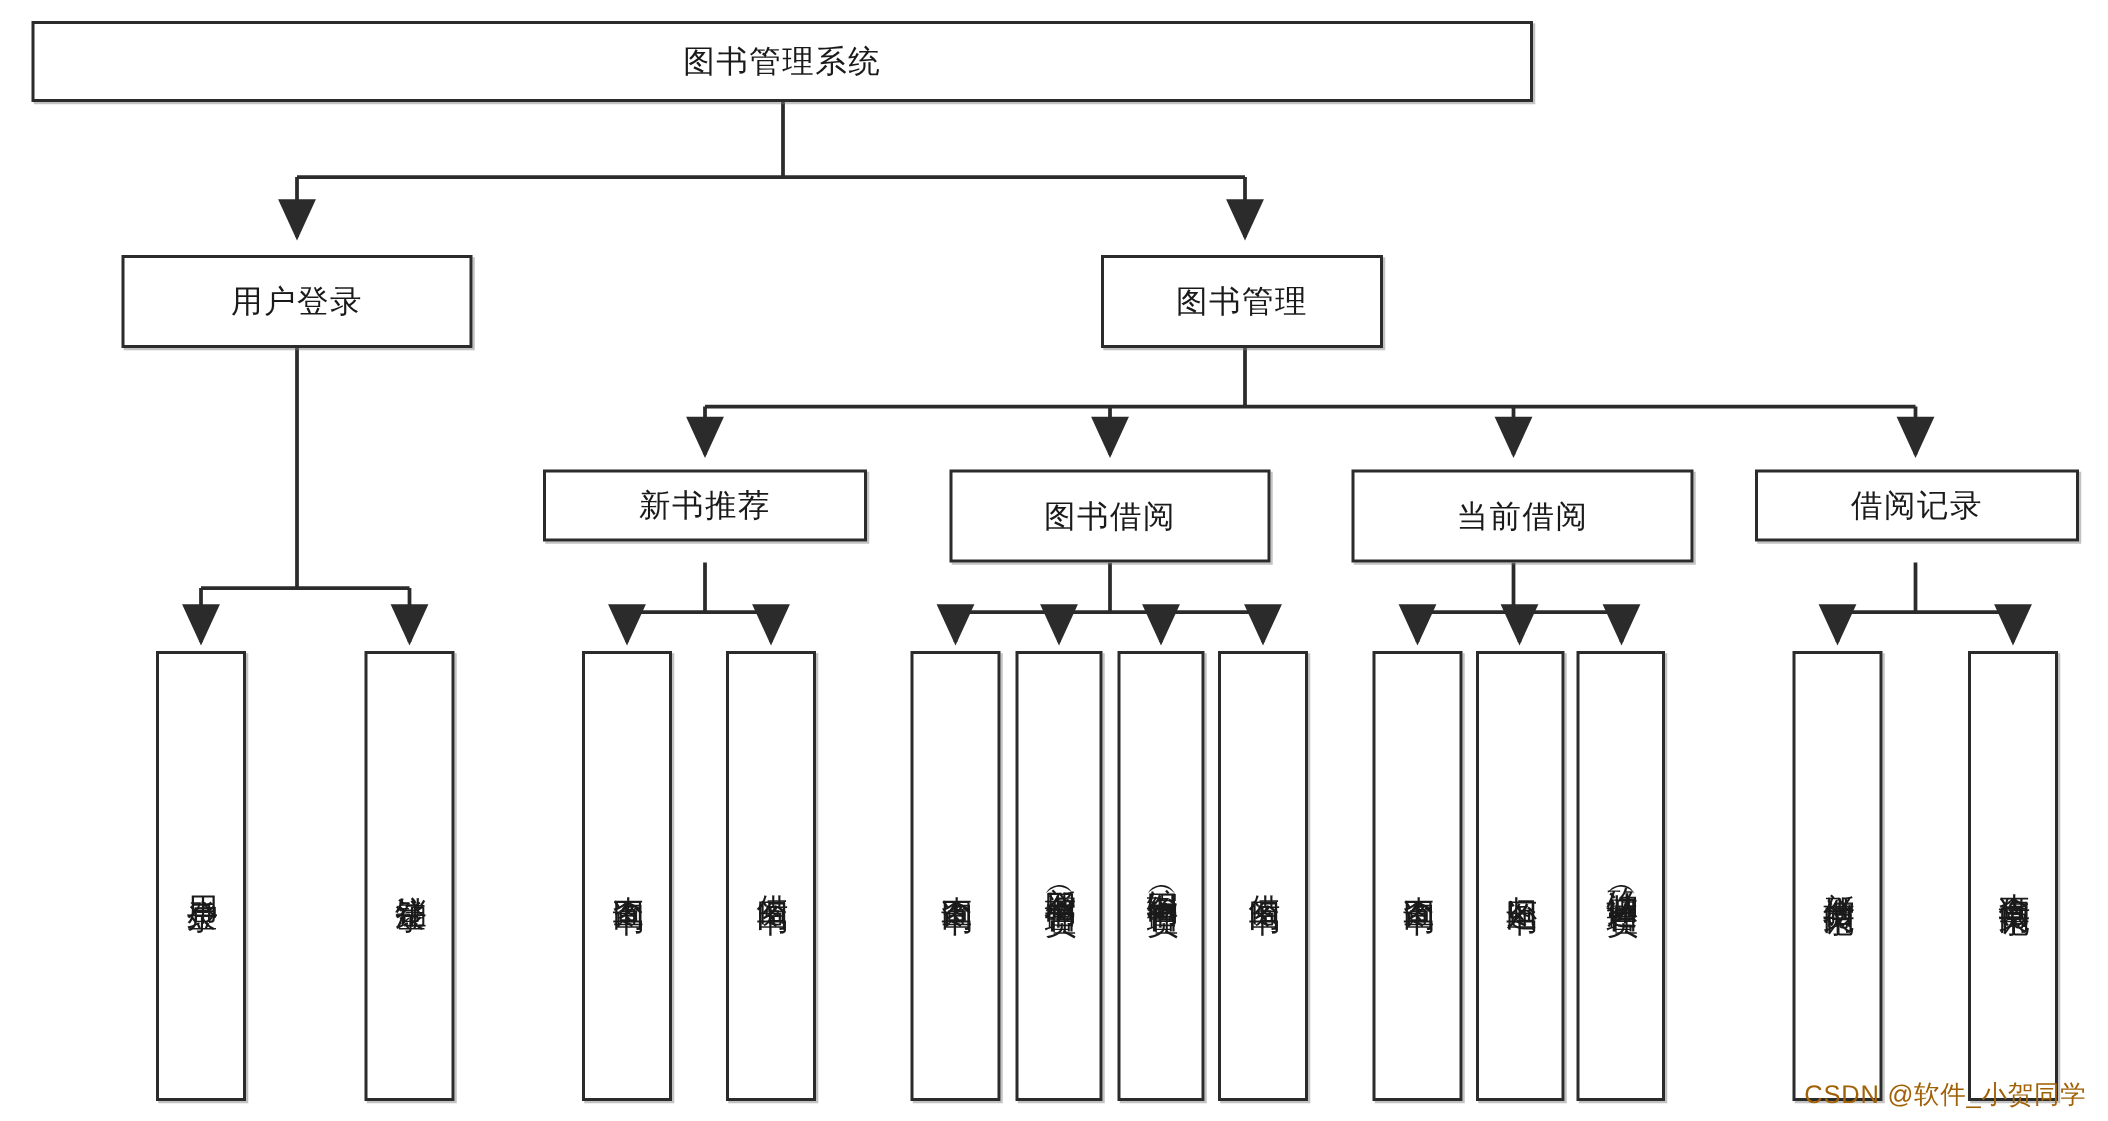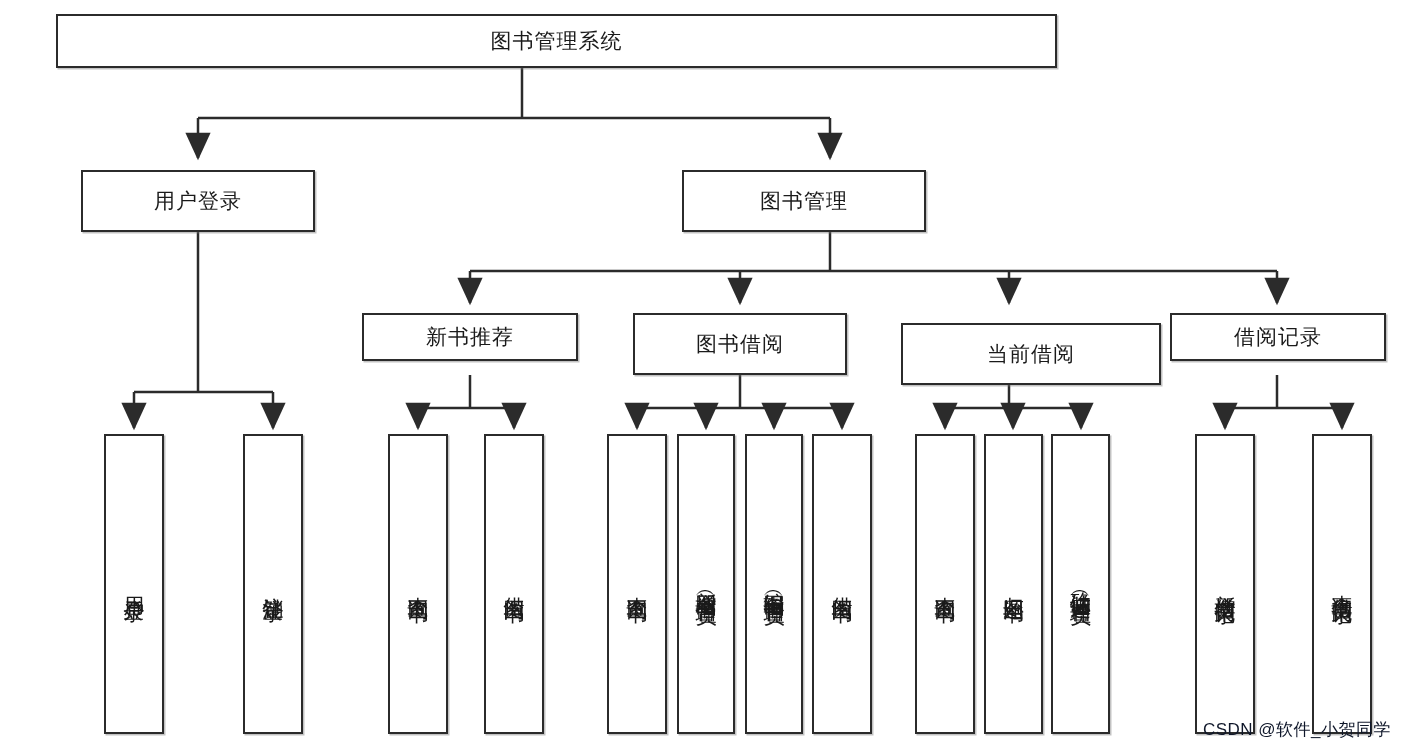--- a/index.html
+++ b/index.html
@@ -52,21 +52,21 @@
   .node.vert .vlabel {
     writing-mode: vertical-rl;
     text-orientation: upright;
     display: block;
   }
   .watermark {
     position: absolute;
     right: 14px;
     bottom: 6px;
     font-size: 17px;
-    color: #0f172a;
+    color: #a16207;
     letter-spacing: 0.5px;
     user-select: none;
   }
 </style>
 </head>
 <body>
 
 <div id="canvas">
 
   <svg id="edges" viewBox="0 0 1405 747" xmlns="http://www.w3.org/2000/svg">
@@ -120,41 +120,41 @@
       <path d="M 1013 408 L 1013 428" marker-end="url(#arrowdown)"></path>
       <path d="M 1081 408 L 1081 428" marker-end="url(#arrowdown)"></path>
 
       <path d="M 1277 375 L 1277 408"></path>
       <path d="M 1225 408 L 1342 408"></path>
       <path d="M 1225 408 L 1225 428" marker-end="url(#arrowdown)"></path>
       <path d="M 1342 408 L 1342 428" marker-end="url(#arrowdown)"></path>
     </g>
   </svg>
 
-  <div class="node horiz" style="left:21px; top:14px; width:1001px; height:54px;margin-left:35px;">
+  <div class="node horiz" style="left:21px; top:14px; width:1001px; height:54px;">
     <span>图书管理系统</span>
   </div>
 
   <div class="node horiz" style="left:81px; top:170px; width:234px; height:62px;">
     <span>用户登录</span>
   </div>
 
-  <div class="node horiz" style="left:682px; top:170px; width:244px; height:62px;">
+  <div class="node horiz" style="left:734px; top:170px; width:188px; height:62px;">
     <span>图书管理</span>
   </div>
 
   <div class="node horiz" style="left:362px; top:313px; width:216px; height:48px;">
     <span>新书推荐</span>
   </div>
 
   <div class="node horiz" style="left:633px; top:313px; width:214px; height:62px;">
     <span>图书借阅</span>
   </div>
 
-  <div class="node horiz" style="left:901px; top:323px; width:260px; height:62px;">
+  <div class="node horiz" style="left:901px; top:313px; width:228px; height:62px;">
     <span>当前借阅</span>
   </div>
 
   <div class="node horiz" style="left:1170px; top:313px; width:216px; height:48px;">
     <span>借阅记录</span>
   </div>
 
   <div class="node vert" style="left:104px; top:434px; width:60px; height:300px;">
     <span class="vlabel">用户登录</span>
   </div>

